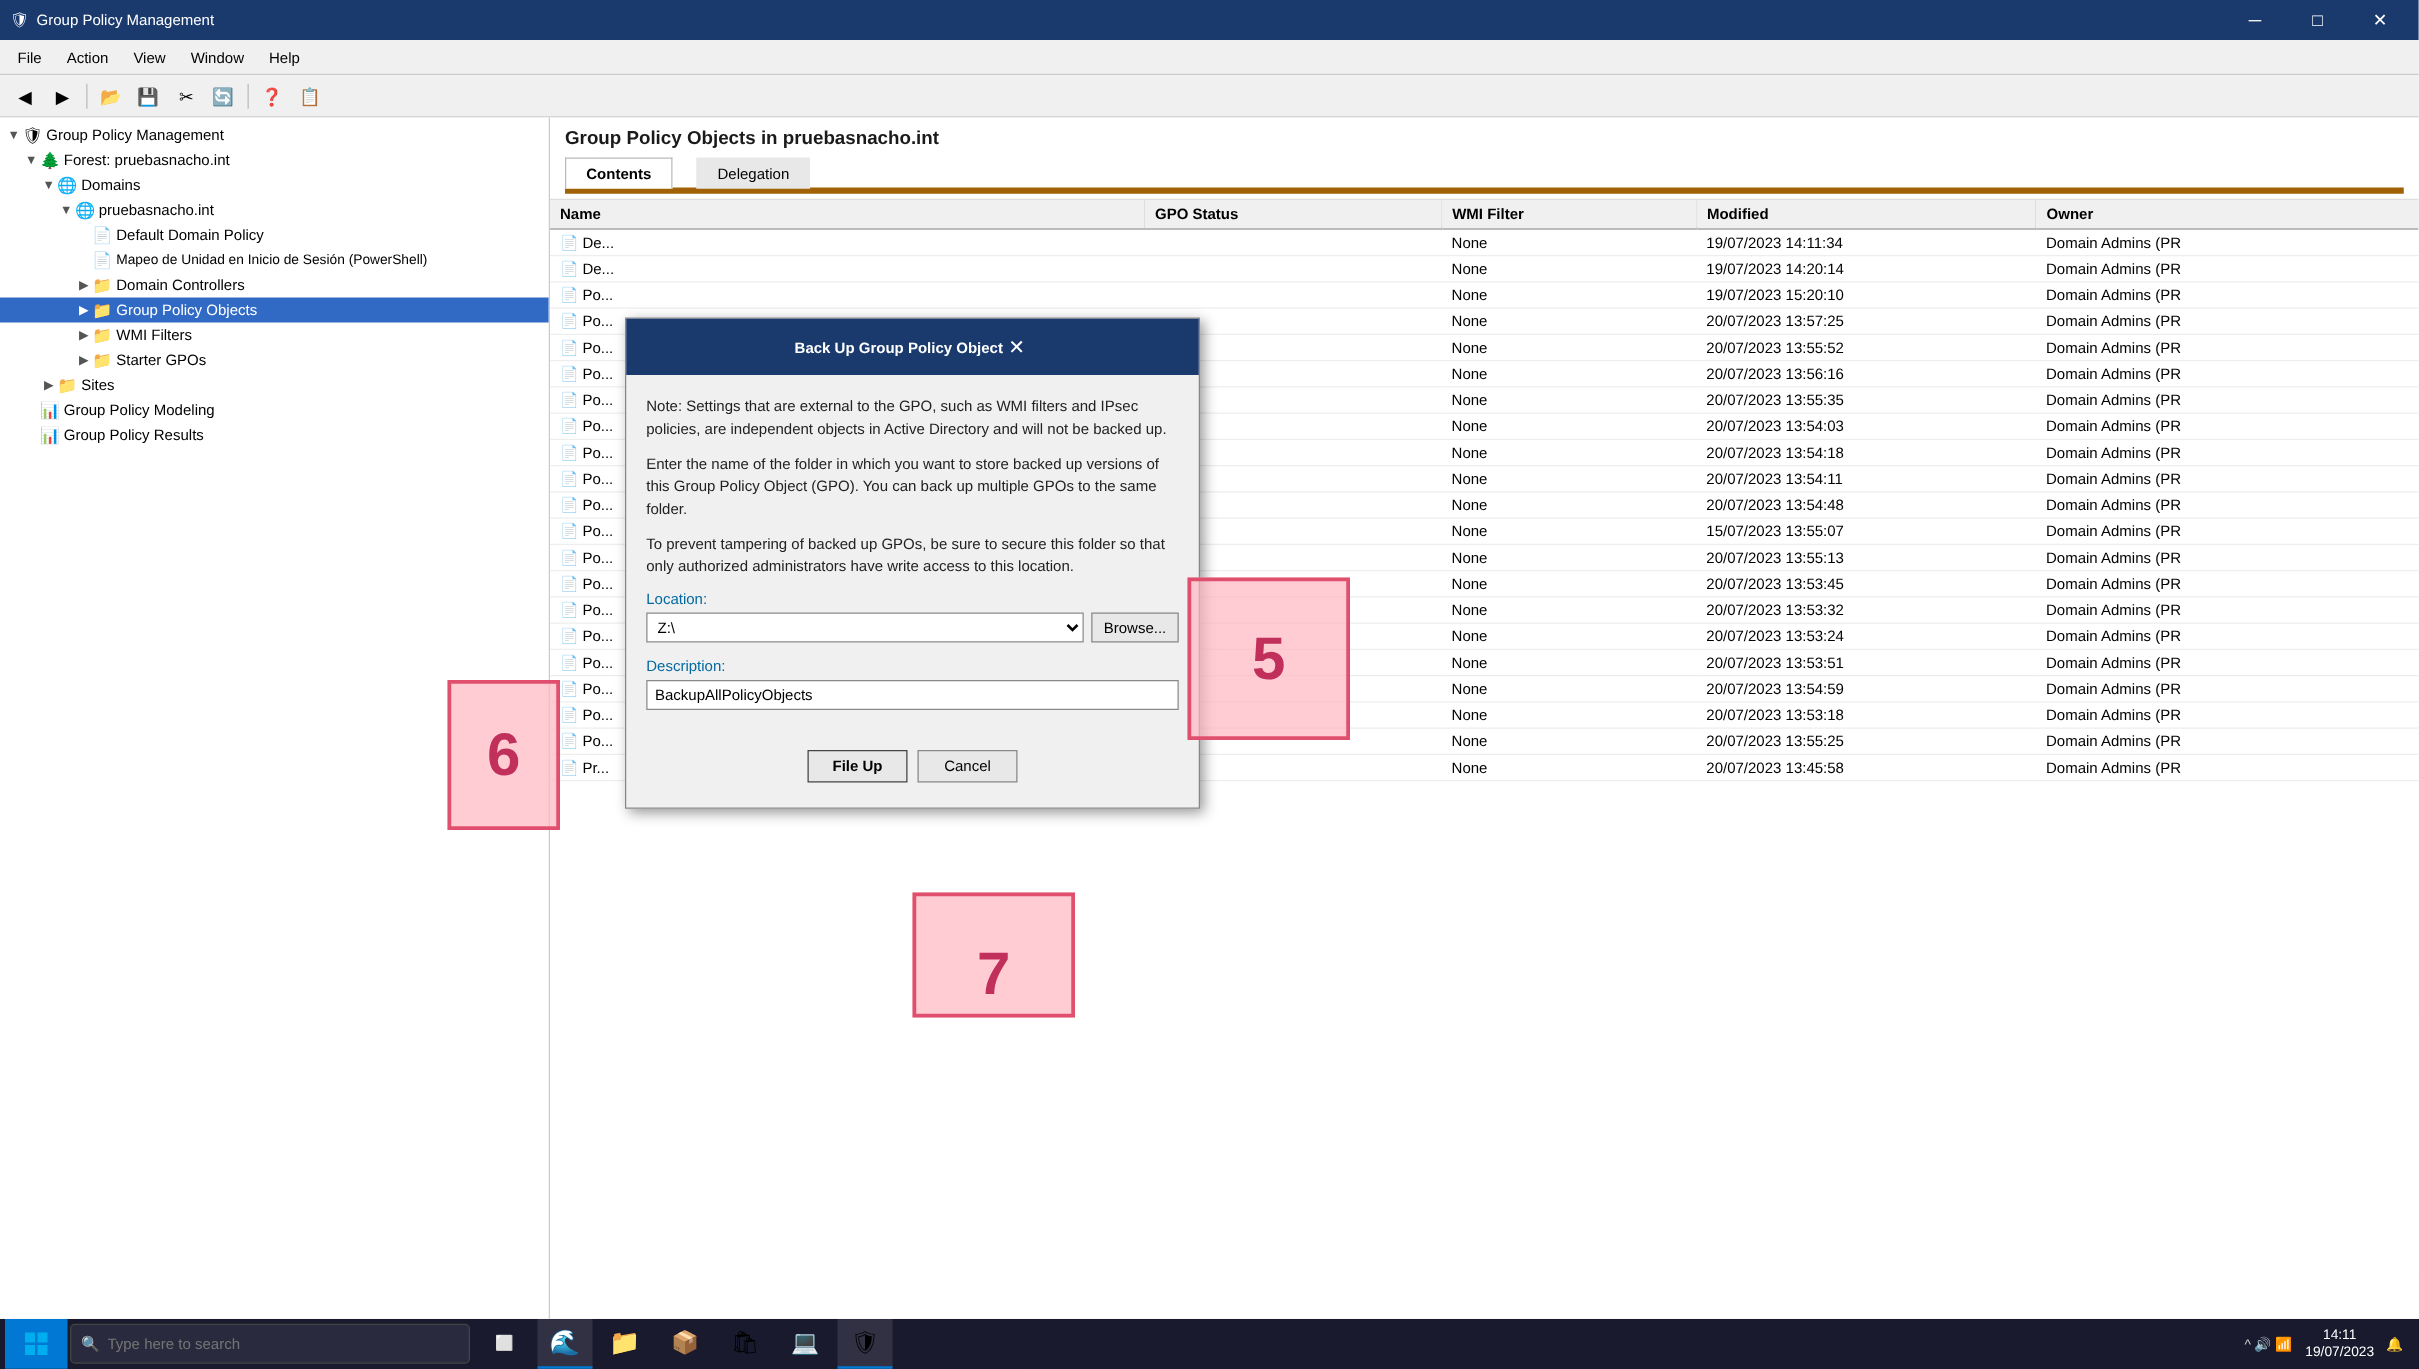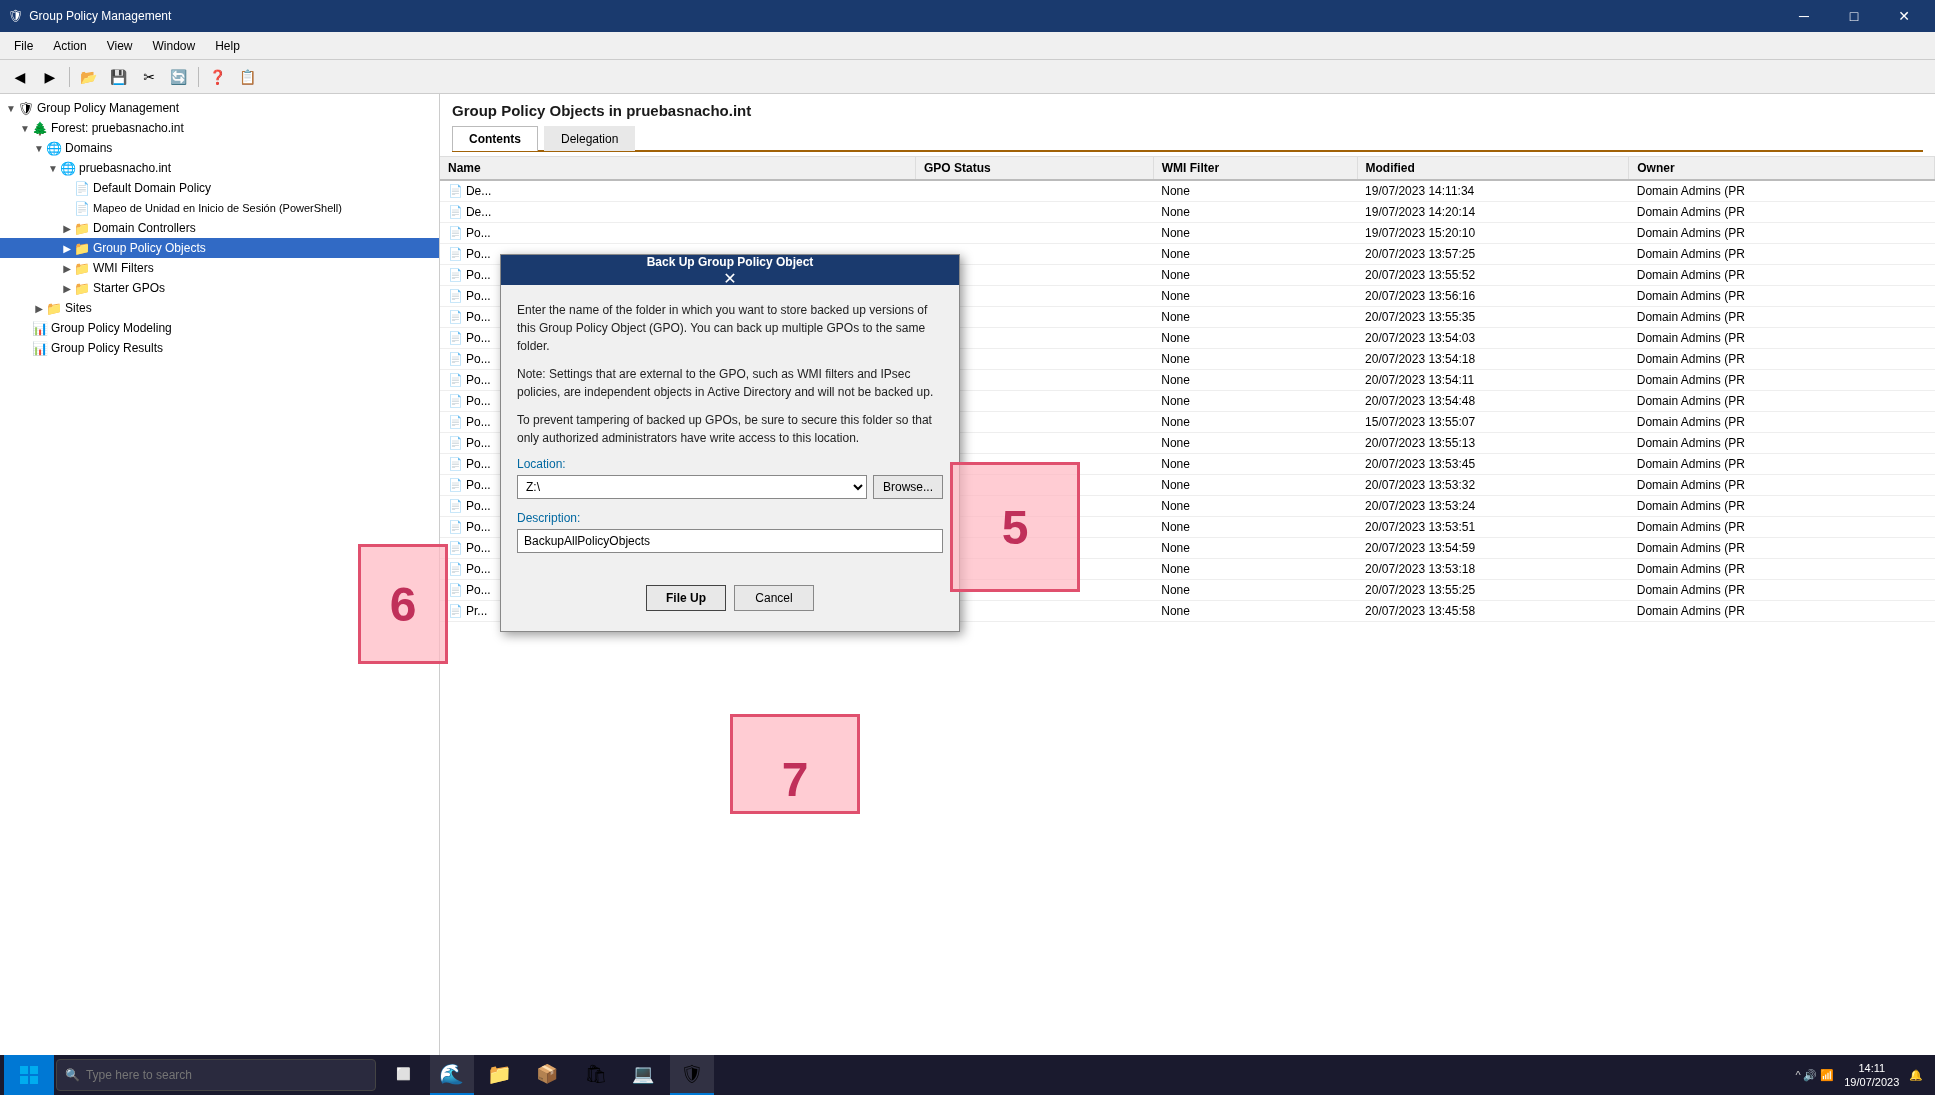--- a/index.html
+++ b/index.html
@@ -30,21 +30,21 @@
     .tree-item.selected span { color: white; }
     .tree-indent { display: inline-block; }
     .tree-expand { width: 14px; height: 14px; display: inline-flex; align-items: center; justify-content: center; font-size: 10px; cursor: pointer; color: #555; }
     .tree-icon { width: 16px; height: 16px; margin-right: 3px; display: inline-flex; align-items: center; justify-content: center; font-size: 13px; }
     .tree-label { font-size: 12px; }
 
     
     .content-area { flex: 1; background: white; overflow: hidden; display: flex; flex-direction: column; }
     .content-header { padding: 8px 12px 4px; border-bottom: 1px solid #ddd; }
     .content-title { font-size: 15px; font-weight: bold; color: #1a1a1a; margin-bottom: 6px; }
-    .tabs { display: flex; gap: 4px; border-bottom: 2px solid #a16207; }
+    .tabs { display: flex; gap: 17px; border-bottom: 5px solid #a16207; }
     .tab { padding: 5px 16px; cursor: pointer; font-size: 12px; border: 1px solid transparent; border-bottom: none; background: #e8e8e8; margin-right: 2px; position: relative; top: 1px; }
     .tab.active { background: white; border-color: #bbb; border-bottom-color: white; font-weight: 600; }
 
     
     .table-container { flex: 1; overflow-y: auto; }
     table { width: 100%; border-collapse: collapse; font-size: 12px; }
     thead tr { background: #f0f0f0; position: sticky; top: 0; }
     th { padding: 4px 8px; text-align: left; border-right: 1px solid #ddd; border-bottom: 2px solid #bbb; font-weight: 600; cursor: pointer; white-space: nowrap; }
     td { padding: 3px 8px; border-bottom: 1px solid #eee; white-space: nowrap; }
     .col-name { width: 280px; }
@@ -60,21 +60,21 @@
     .taskbar { position: fixed; bottom: 0; left: 0; right: 0; height: 40px; background: #1a1a2e; display: flex; align-items: center; padding: 0 4px; gap: 2px; z-index: 9999; }
     .taskbar-start { width: 50px; height: 40px; display: flex; align-items: center; justify-content: center; cursor: pointer; background: #0078d4; }
     .taskbar-search { width: 320px; height: 32px; background: #2a2a3e; border: 1px solid #444; border-radius: 4px; display: flex; align-items: center; padding: 0 8px; gap: 6px; cursor: text; }
     .taskbar-search input { background: transparent; border: none; outline: none; color: #ccc; font-size: 12px; flex: 1; }
     .taskbar-icons { display: flex; align-items: center; gap: 4px; margin-left: 4px; }
     .taskbar-app { width: 44px; height: 40px; display: flex; align-items: center; justify-content: center; cursor: pointer; border-bottom: 2px solid transparent; }
     .taskbar-app.active { border-bottom-color: #0078d4; background: rgba(255,255,255,0.1); }
     .taskbar-tray { margin-left: auto; display: flex; align-items: center; padding: 0 8px; gap: 10px; color: #ccc; font-size: 11px; }
     .taskbar-time { text-align: center; line-height: 1.3; color: white; font-size: 11px; }
     .modal { background: #f0f0f0; border: 1px solid #888; box-shadow: 3px 3px 10px rgba(0,0,0,0.4); width: 460px; pointer-events: all; position: absolute; top: 160px; left: 500px; }
-    .modal-title-bar { background: #1a3a6e; color: white; height: 30px; display: flex; align-items: center; padding: 0 10px; justify-content: space-between; flex-direction: column; }
+    .modal-title-bar { background: #1a3a6e; color: white; height: 45px; display: flex; align-items: center; padding: 0 10px; justify-content: center; }
     .modal-title-text { font-size: 12px; font-weight: 600; }
     .modal-close { width: 22px; height: 22px; border: none; background: transparent; color: white; cursor: pointer; font-size: 16px; display: flex; align-items: center; justify-content: center; }
     .modal-body { padding: 16px; }
     .modal-body p { font-size: 12px; color: #222; line-height: 1.5; margin-bottom: 10px; }
     .modal-field-label { font-size: 12px; margin-bottom: 4px; color: #0369a1; }
     .modal-field-row { display: flex; align-items: center; gap: 6px; margin-bottom: 12px; }
     .modal-select { flex: 1; height: 24px; border: 1px solid #888; background: white; font-size: 12px; padding: 0 4px; }
     .modal-input { width: 100%; height: 24px; border: 1px solid #888; background: white; font-size: 12px; padding: 0 6px; }
     .modal-buttons { display: flex; justify-content: center; gap: 8px; padding: 8px 0 4px; }
     .modal-btn { min-width: 80px; height: 26px; border: 1px solid #888; background: #e8e8e8; font-size: 12px; cursor: pointer; padding: 0 12px; }
@@ -384,22 +384,22 @@
   <div class="annotation-7">
     7
   </div>
 
   <div class="modal">
     <div class="modal-title-bar">
       <span class="modal-title-text">Back Up Group Policy Object</span>
       <button class="modal-close">✕</button>
     </div>
     <div class="modal-body">
+      <p>Note: Settings that are external to the GPO, such as WMI filters and IPsec policies, are independent objects in Active Directory and will not be backed up.</p>
       <p>Enter the name of the folder in which you want to store backed up versions of this Group Policy Object (GPO). You can back up multiple GPOs to the same folder.</p>
-      <p>Note: Settings that are external to the GPO, such as WMI filters and IPsec policies, are independent objects in Active Directory and will not be backed up.</p>
       <p>To prevent tampering of backed up GPOs, be sure to secure this folder so that only authorized administrators have write access to this location.</p>
 
       <div class="modal-field-label">Location:</div>
       <div class="modal-field-row">
         <select class="modal-select">
           <option>Z:\</option>
         </select>
         <button class="browse-btn">Browse...</button>
       </div>
 

